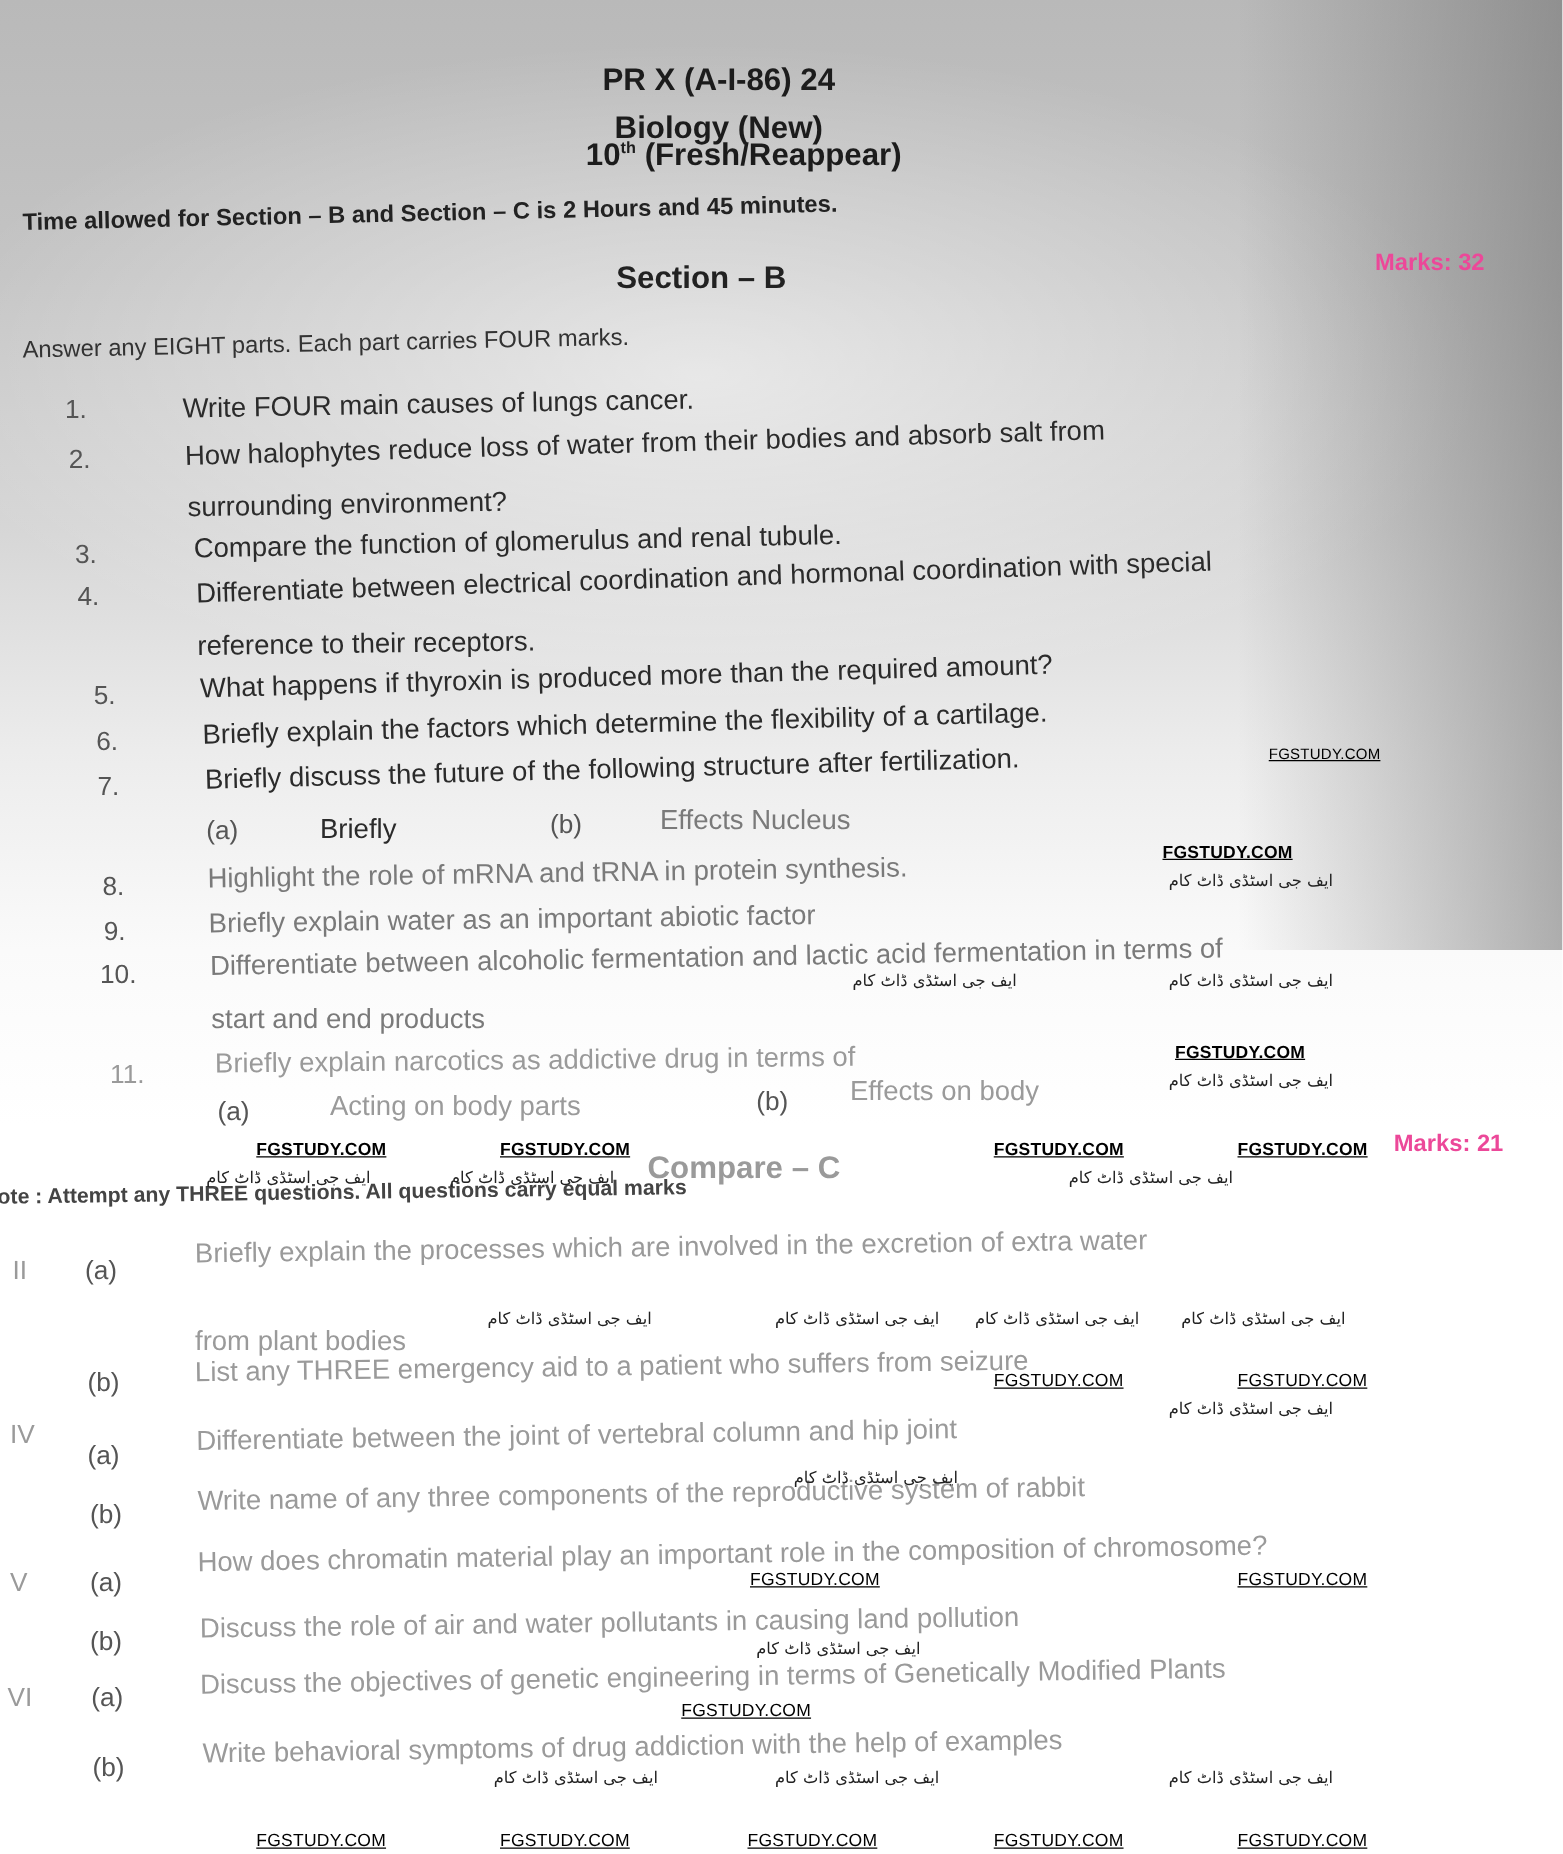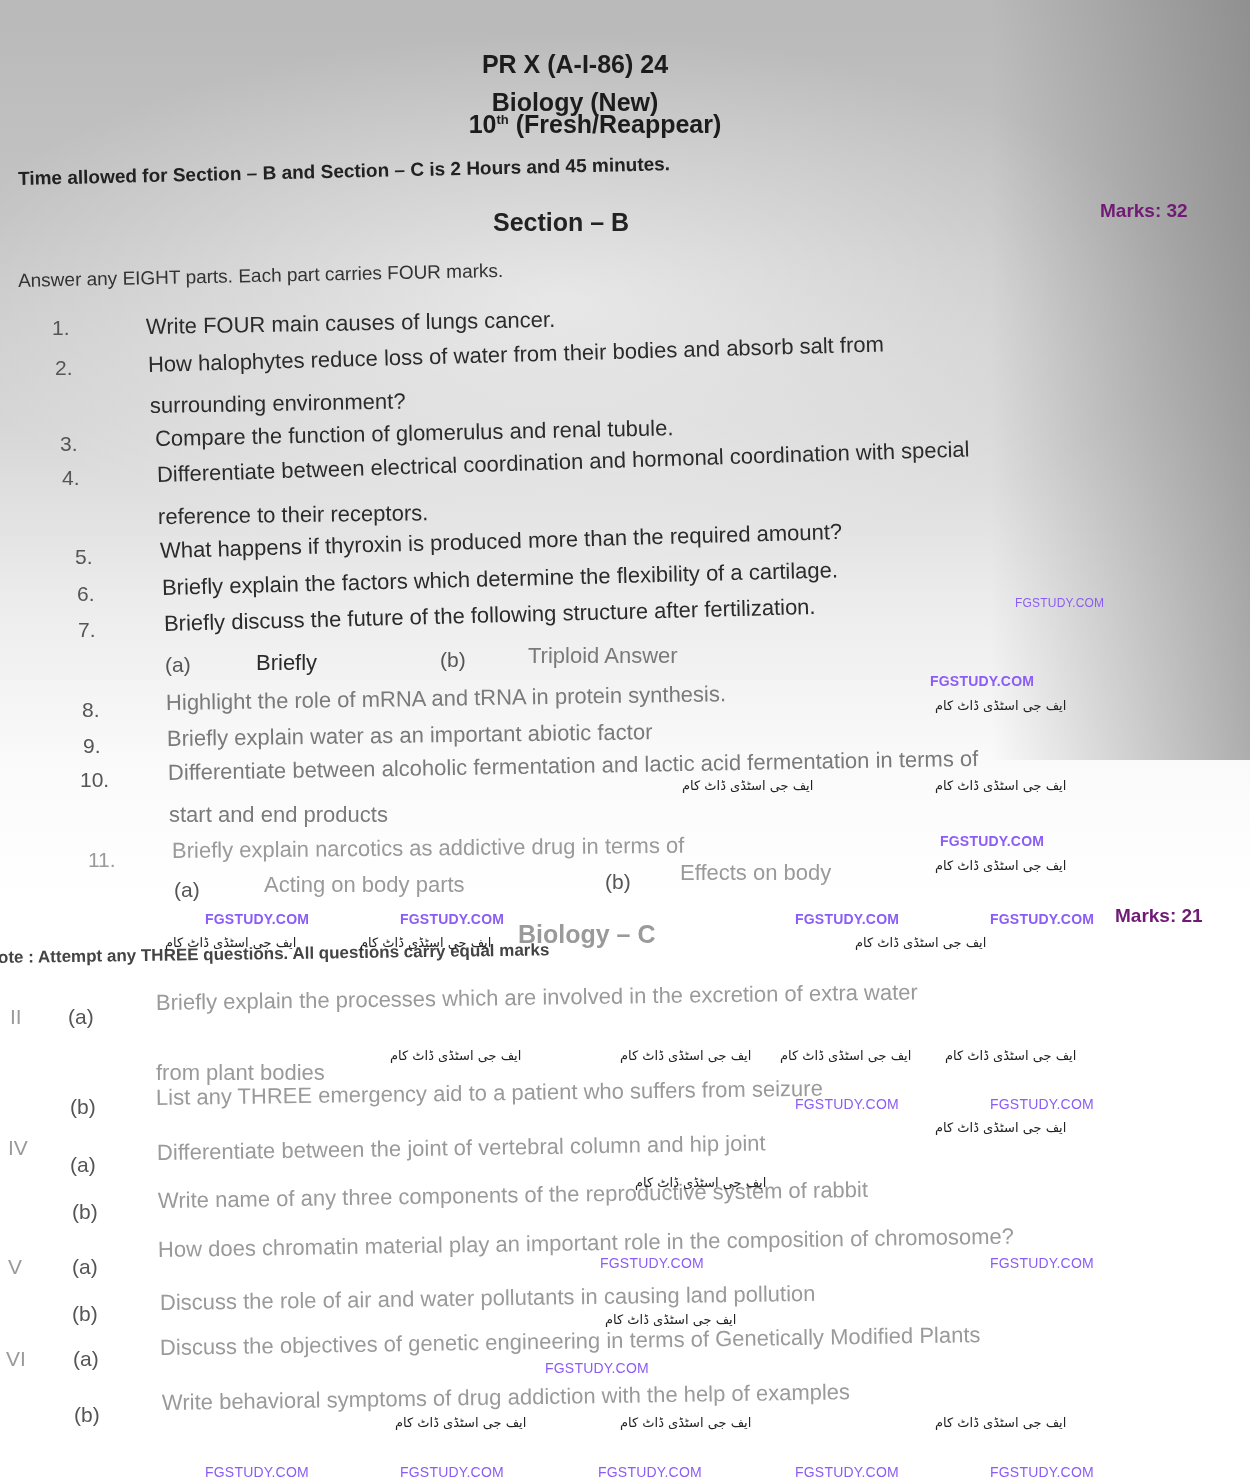--- a/index.html
+++ b/index.html
@@ -19,27 +19,27 @@
     background: linear-gradient(90deg, rgba(110,110,110,0) 0%, rgba(110,110,110,0.55) 100%);
   }
   .abs { position: absolute; white-space: nowrap; }
   .hdr { left: 0; width: 1150px; text-align: center; font-weight: bold; color: #1c1c1c; }
   .h1 { top: 50px; font-size: 25px; }
   .h2 { top: 88px; font-size: 25px; }
   .h3 { top: 110px; font-size: 25px; margin-left: 20px; }
   .h3 sup { font-size: 13px; }
   .time { left: 18px; top: 168px; font-size: 19px; font-weight: bold; color: #222; transform: rotate(-1.3deg); transform-origin: left; }
   .sec-title { font-size: 25px; font-weight: bold; color: #222; }
-  .marks { font-size: 19px; font-weight: bold; color: #701a75; }
+  .marks { font-size: 19px; font-weight: bold; color: #ec4899; }
   .instr { left: 18px; top: 270px; font-size: 19px; color: #333; transform: rotate(-1.2deg); transform-origin: left; }
   .qnum { font-size: 21px; color: #555; }
   .qtext { font-size: 22px; color: #2b2b2b; transform-origin: left; }
   .faint { color: #7a7a7a; }
   .fainter { color: #9a9a9a; }
-  .wm { font-size: 14px; font-weight: bold; color: #8b5cf6; letter-spacing: 0.2px; }
+  .wm { font-size: 14px; font-weight: bold; color: #000000; letter-spacing: 0.2px; text-decoration: underline; }
   .urdu { font-size: 13px; color: #222; direction: rtl; font-family: "DejaVu Sans", sans-serif; }
   .sub { font-size: 21px; color: #555; }
 </style>
 </head>
 <body>
 
 <div class="paper"></div>
 
 <div class="abs hdr h1">PR X (A-I-86) 24</div>
 <div class="abs hdr h2">Biology (New)</div>
@@ -69,41 +69,41 @@
   <div class="abs qtext" style="left:160px; top:538px; transform:rotate(-1.6deg);">What happens if thyroxin is produced more than the required amount?</div>
 
   <div class="abs qnum" style="left:77px; top:582px;">6.</div>
   <div class="abs qtext" style="left:162px; top:575px; transform:rotate(-1.5deg);">Briefly explain the factors which determine the flexibility of a cartilage.</div>
 
   <div class="abs qnum" style="left:78px; top:618px;">7.</div>
   <div class="abs qtext" style="left:164px; top:611px; transform:rotate(-1.5deg);">Briefly discuss the future of the following structure after fertilization.</div>
   <div class="abs sub" style="left:165px; top:653px;">(a)</div>
   <div class="abs qtext" style="left:256px; top:650px;">Briefly</div>
   <div class="abs sub" style="left:440px; top:648px;">(b)</div>
-  <div class="abs qtext faint" style="left:528px; top:643px;">Triploid Answer</div>
+  <div class="abs qtext faint" style="left:528px; top:643px;">Effects Nucleus</div>
 
   <div class="abs qnum" style="left:82px; top:698px;">8.</div>
   <div class="abs qtext faint" style="left:166px; top:690px; transform:rotate(-0.9deg);">Highlight the role of mRNA and tRNA in protein synthesis.</div>
 
   <div class="abs qnum" style="left:83px; top:734px;">9.</div>
   <div class="abs qtext faint" style="left:167px; top:726px; transform:rotate(-0.8deg);">Briefly explain water as an important abiotic factor</div>
 
   <div class="abs qnum" style="left:80px; top:768px;">10.</div>
   <div class="abs qtext faint" style="left:168px; top:760px; transform:rotate(-1deg);">Differentiate between alcoholic fermentation and lactic acid fermentation in terms of</div>
   <div class="abs qtext faint" style="left:169px; top:802px;">start and end products</div>
 
   <div class="abs qnum fainter" style="left:88px; top:848px;">11.</div>
   <div class="abs qtext fainter" style="left:172px; top:838px; transform:rotate(-0.6deg);">Briefly explain narcotics as addictive drug in terms of</div>
   <div class="abs sub fainter" style="left:174px; top:878px;">(a)</div>
   <div class="abs qtext fainter" style="left:264px; top:872px;">Acting on body parts</div>
   <div class="abs sub fainter" style="left:605px; top:870px;">(b)</div>
   <div class="abs qtext fainter" style="left:680px; top:860px;">Effects on body</div>
 </div>
 
-<div class="abs sec-title fainter" style="left:518px; top:920px;">Biology – C</div>
+<div class="abs sec-title fainter" style="left:518px; top:920px;">Compare – C</div>
 <div class="abs marks" style="left:1115px; top:905px;">Marks: 21</div>
 <div class="abs fainter" style="left:-2px; top:948px; font-size:17px; font-weight:bold; color:#444; transform:rotate(-0.8deg); transform-origin:left;">ote : Attempt any THREE questions. All questions carry equal marks</div>
 
 <div>
   <div class="abs qnum fainter" style="left:10px; top:1005px;">II</div>
   <div class="abs sub fainter" style="left:68px; top:1005px;">(a)</div>
   <div class="abs qtext fainter" style="left:156px; top:990px; transform:rotate(-0.8deg);">Briefly explain the processes which are involved in the excretion of extra water</div>
   <div class="abs qtext fainter" style="left:156px; top:1040px;margin-top:20px;">from plant bodies</div>
   <div class="abs sub fainter" style="left:70px; top:1095px;">(b)</div>
   <div class="abs qtext fainter" style="left:156px; top:1085px; transform:rotate(-0.8deg);">List any THREE emergency aid to a patient who suffers from seizure</div>

